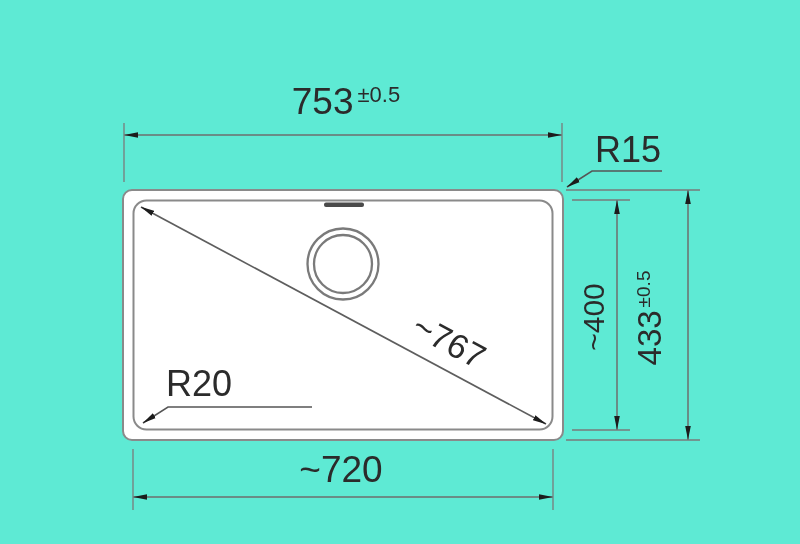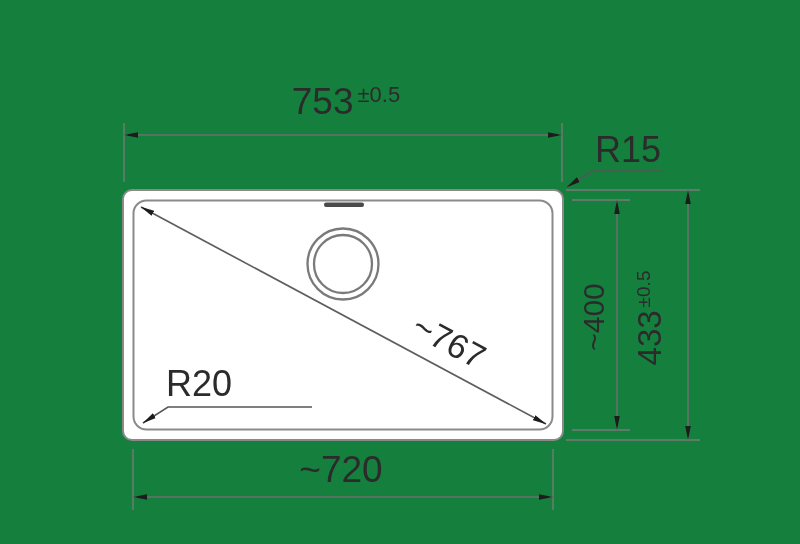--- a/index.html
+++ b/index.html
@@ -1,16 +1,16 @@
 <!DOCTYPE html>
 <html><head>
 <meta charset="utf-8">
 <style>
   html,body{margin:0;padding:0;background:#ffffff;}
-  .stage{position:relative;width:800px;height:544px;background:#15803d;overflow:hidden;}
+  .stage{position:relative;width:800px;height:544px;background:#5eead4;overflow:hidden;}
   svg{display:block;font-family:"Liberation Sans","DejaVu Sans",sans-serif;}
   text{fill:#2b2b2b;}
   .dim-lg{font-size:37px;}
   .dim-md{font-size:33px;}
   .dim-sm{font-size:30px;}
   .dim-diag{font-size:34px;}
   .radius-lbl{font-size:36px;}
   .tol-lg{font-size:22px;}
   .tol-md{font-size:19px;}
   .outline{stroke:#8a8a8a;stroke-width:2;fill:none;}

